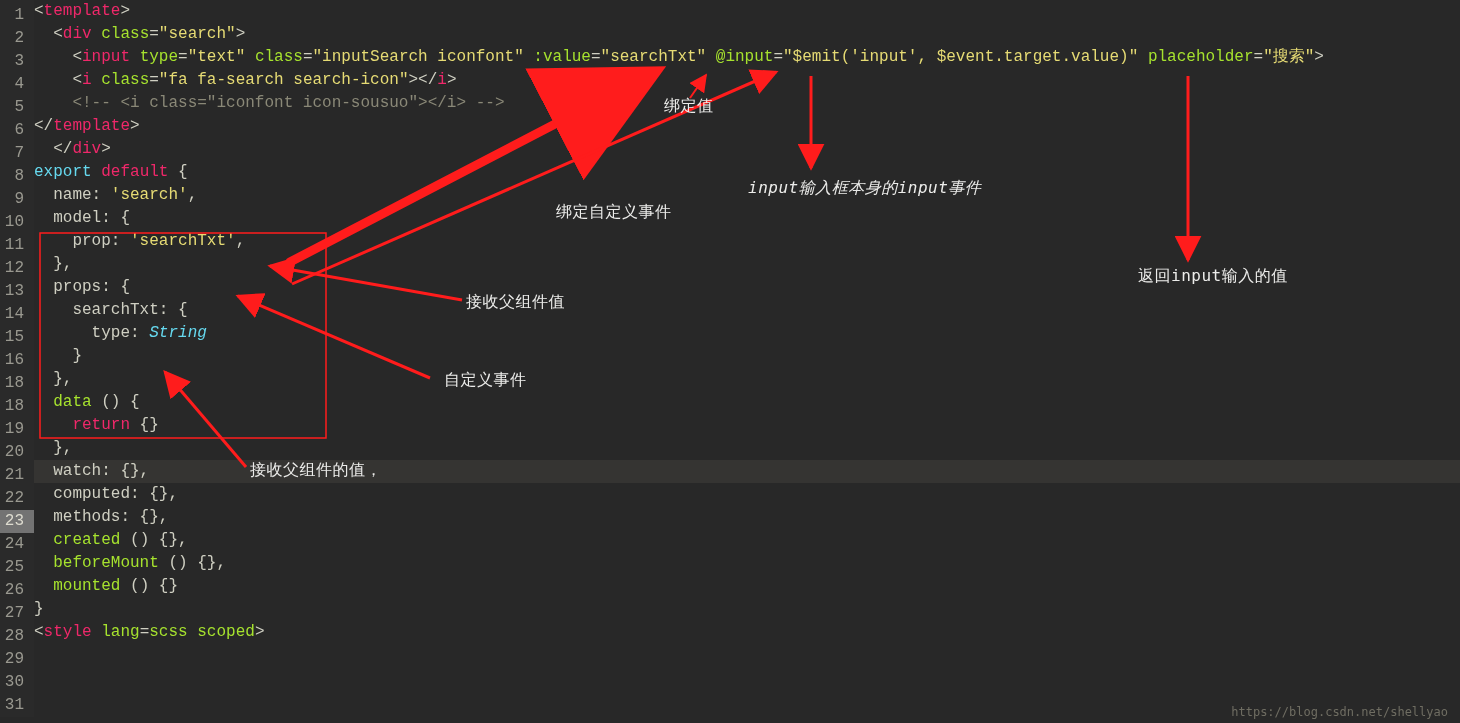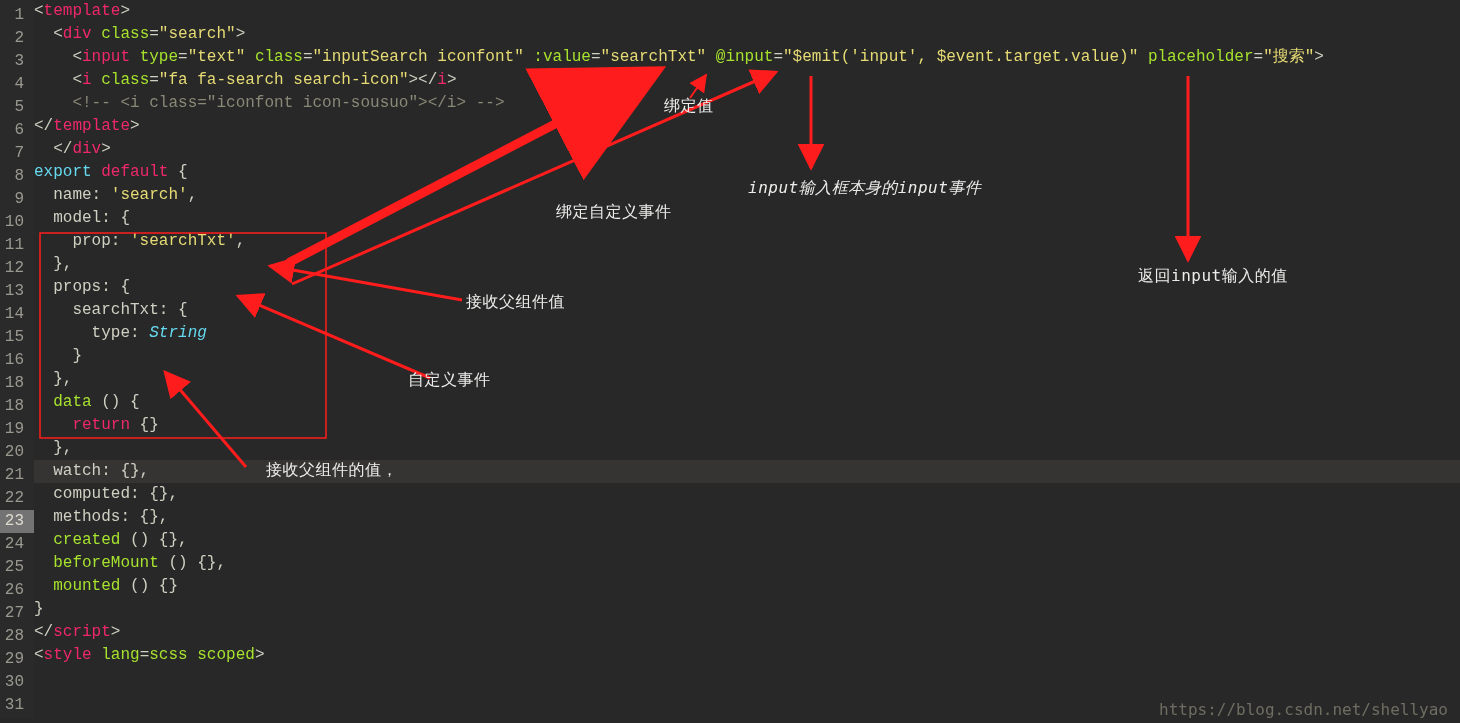--- a/index.html
+++ b/index.html
@@ -58,21 +58,21 @@
     font-family: "Microsoft YaHei","Heiti SC",Consolas,monospace;
     font-size: 16px;
     letter-spacing: .5px;
     color: #ececea;
     z-index: 6;
   }
   .watermark {
     position: absolute;
     right: 12px; bottom: 4px;
     color: #6f6d62;
-    font-size: 16px;
+    font-size: 12px;
     z-index: 7;
     font-family: Consolas, monospace;
   }
 </style>
 </head>
 <body>
 
 <div class="editor">
   <div class="gutter" id="gutter">
       <div>1</div>
@@ -128,21 +128,20 @@
       <div class="line"><span class="pun">  </span><span class="attr">data</span><span class="pun"> () {</span></div>
       <div class="line"><span class="pun">    </span><span class="pl">return</span><span class="pun"> {}</span></div>
       <div class="line"><span class="pun">  },</span></div>
       <div class="line current"><span class="pun">  watch: {},</span></div>
       <div class="line"><span class="pun">  computed: {},</span></div>
       <div class="line"><span class="pun">  methods: {},</span></div>
       <div class="line"><span class="pun">  </span><span class="attr">created</span><span class="pun"> () {},</span></div>
       <div class="line"><span class="pun">  </span><span class="attr">beforeMount</span><span class="pun"> () {},</span></div>
       <div class="line"><span class="pun">  </span><span class="attr">mounted</span><span class="pun"> () {}</span></div>
       <div class="line"><span class="pun">}</span></div>
-      <div class="line"><span class="pun">&lt;/</span><span class="tag">script</span><span class="pun">&gt;</span></div>
       <div class="line"><span class="pun">&lt;</span><span class="tag">style</span><span class="pun"> </span><span class="attr">lang</span><span class="pun">=</span><span class="attr">scss</span><span class="pun"> </span><span class="attr">scoped</span><span class="pun">&gt;</span></div>
     </div>
 </div>
 
 <svg class="overlay">
   <defs>
     <marker id="arr" viewBox="0 0 10 10" refX="9" refY="5" markerWidth="9" markerHeight="9" orient="auto-start-reverse">
       <path d="M0,0 L10,5 L0,10 Z" fill="#ff1c1c"></path>
     </marker>
     <marker id="arrBig" viewBox="0 0 10 10" refX="9" refY="5" markerWidth="14" markerHeight="14" orient="auto-start-reverse">
@@ -167,16 +166,16 @@
   <path d="M811,76 L811,168" stroke="#ff1c1c" stroke-width="3" marker-end="url(#arr)"></path>
 
   <path d="M1188,76 L1188,260" stroke="#ff1c1c" stroke-width="3" marker-end="url(#arr)"></path>
 </svg>
 
 <span class="anno" style="left:664px; top:96px;">绑定值</span>
 <span class="anno" style="left:748px; top:178px;font-style:italic;">input输入框本身的input事件</span>
 <span class="anno" style="left:556px; top:202px;">绑定自定义事件</span>
 <span class="anno" style="left:1138px;top:266px;">返回input输入的值</span>
 <span class="anno" style="left:466px; top:292px;">接收父组件值</span>
-<span class="anno" style="left:408px; top:370px;">自定义事件</span>
-<span class="anno" style="left:250px; top:460px;margin-left:16px;">接收父组件的值，</span>
+<span class="anno" style="left:444px; top:370px;">自定义事件</span>
+<span class="anno" style="left:250px; top:460px;">接收父组件的值，</span>
 
 <span class="watermark">https://blog.csdn.net/shellyao</span>
 
 </body></html>

